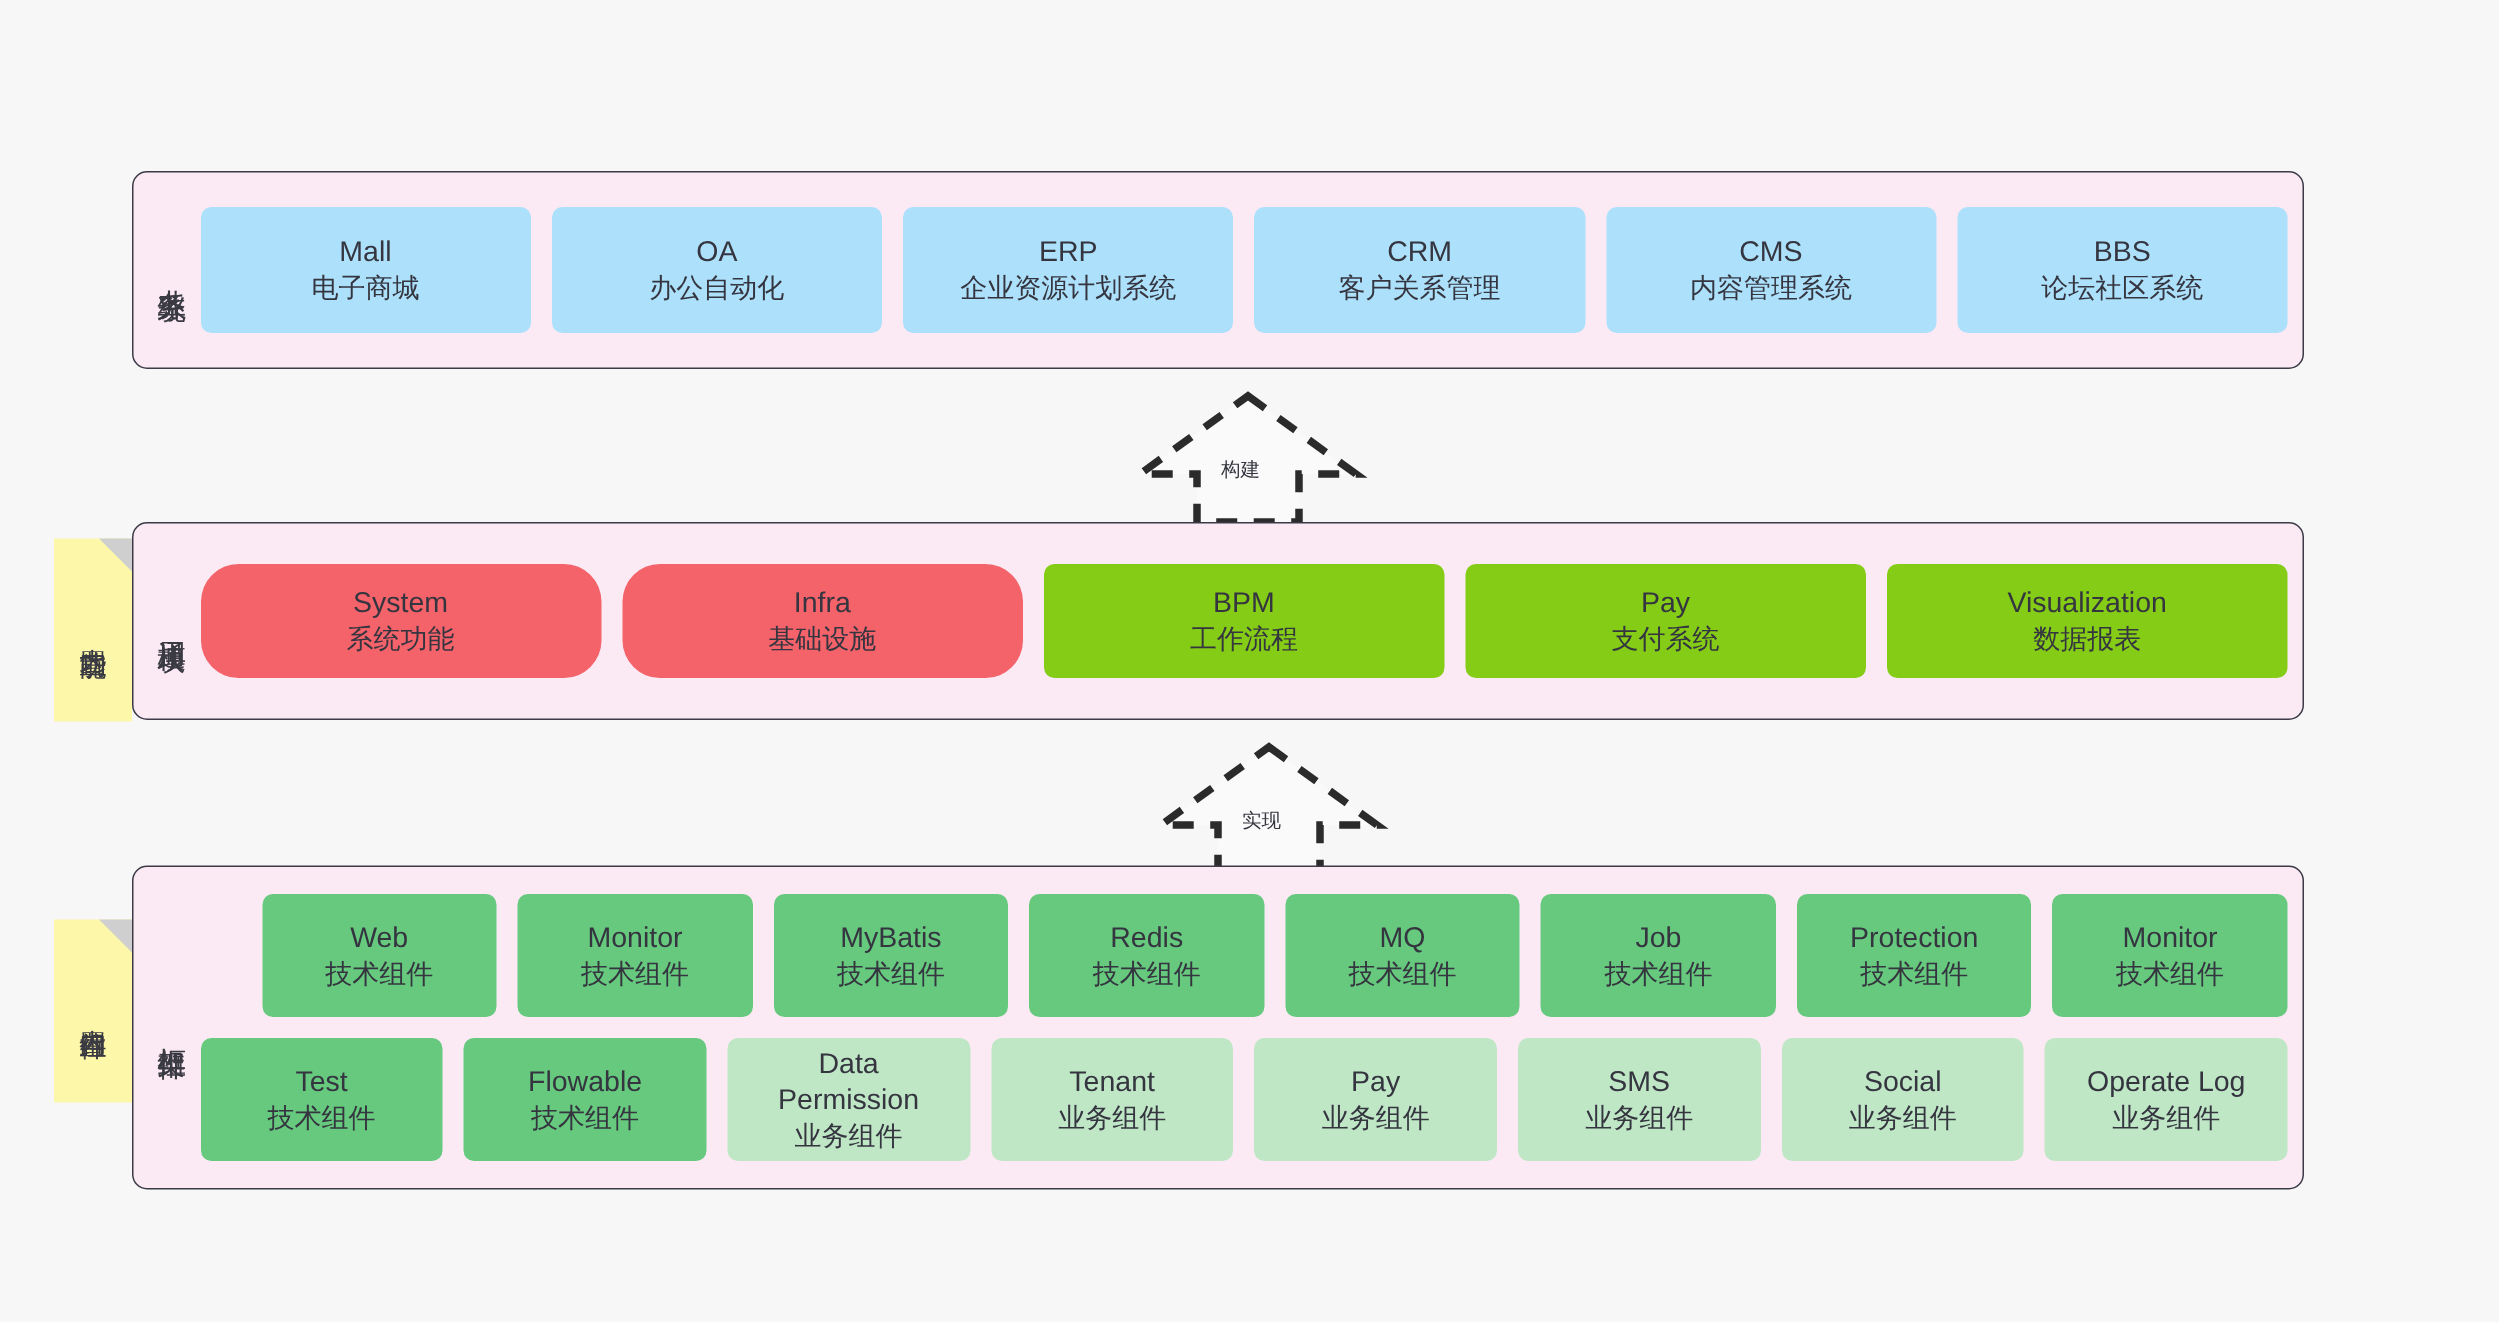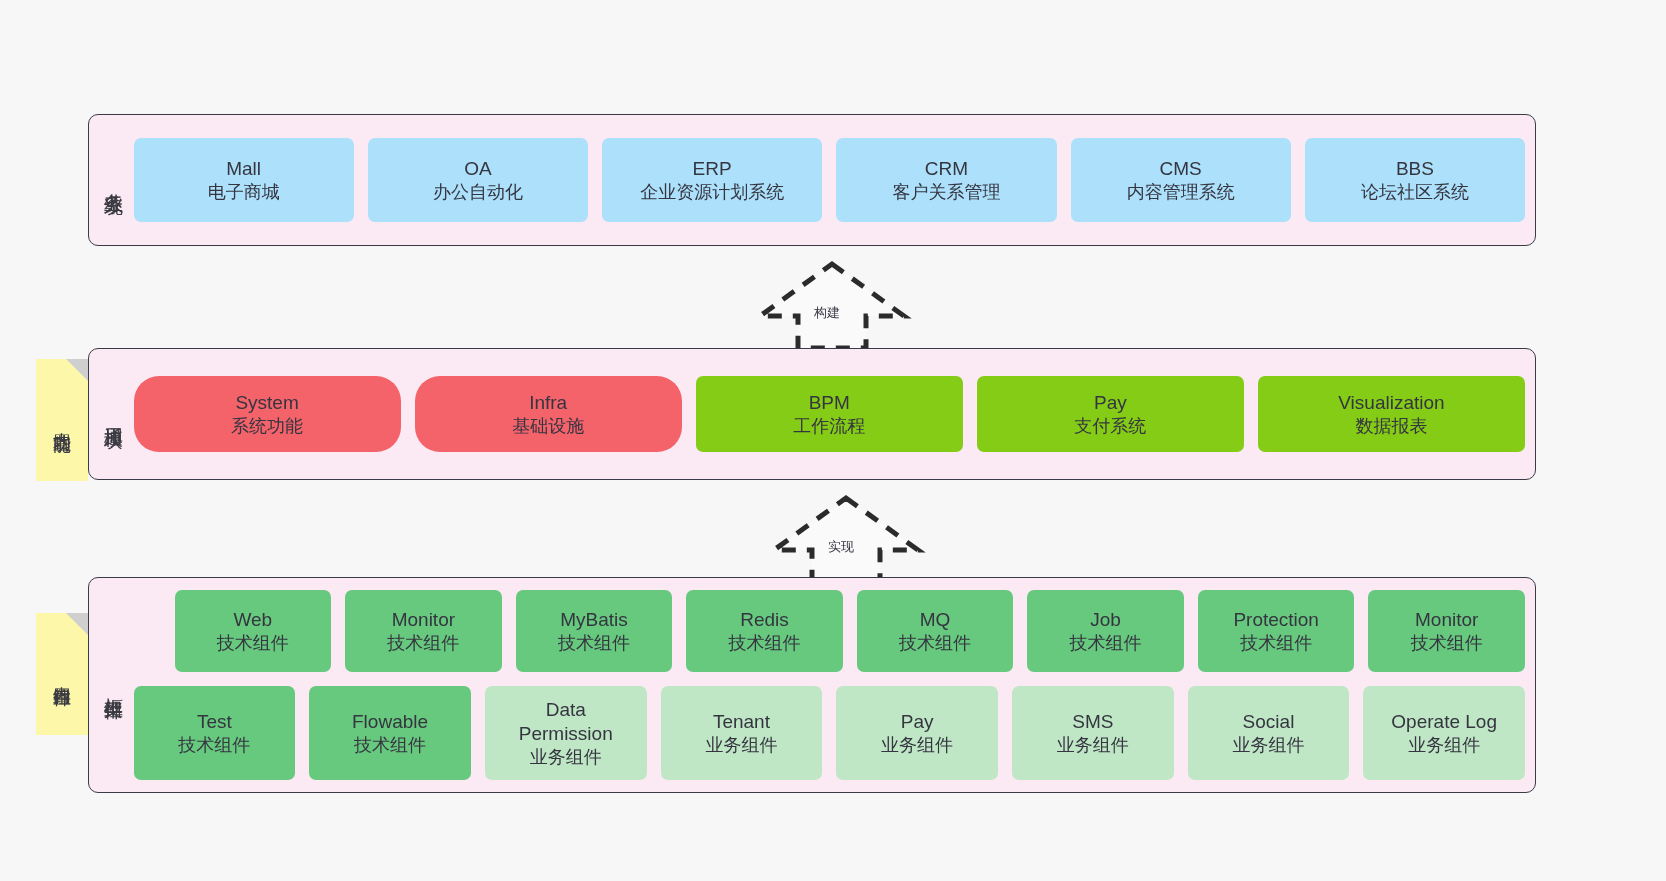--- a/index.html
+++ b/index.html
@@ -251,21 +251,21 @@
         <div class="card c-green">
           <span class="t1">Protection</span>
           <span class="t2">技术组件</span>
         </div>
         <div class="card c-green">
           <span class="t1">Monitor</span>
           <span class="t2">技术组件</span>
         </div>
       </div>
 
-      <div class="row" style="height:94px;">
+      <div class="row" style="height:82px;">
         <div class="card c-green">
           <span class="t1">Test</span>
           <span class="t2">技术组件</span>
         </div>
         <div class="card c-green">
           <span class="t1">Flowable</span>
           <span class="t2">技术组件</span>
         </div>
         <div class="card c-green-light">
           <span class="t1" style="max-width:95px;">Data Permission</span>

